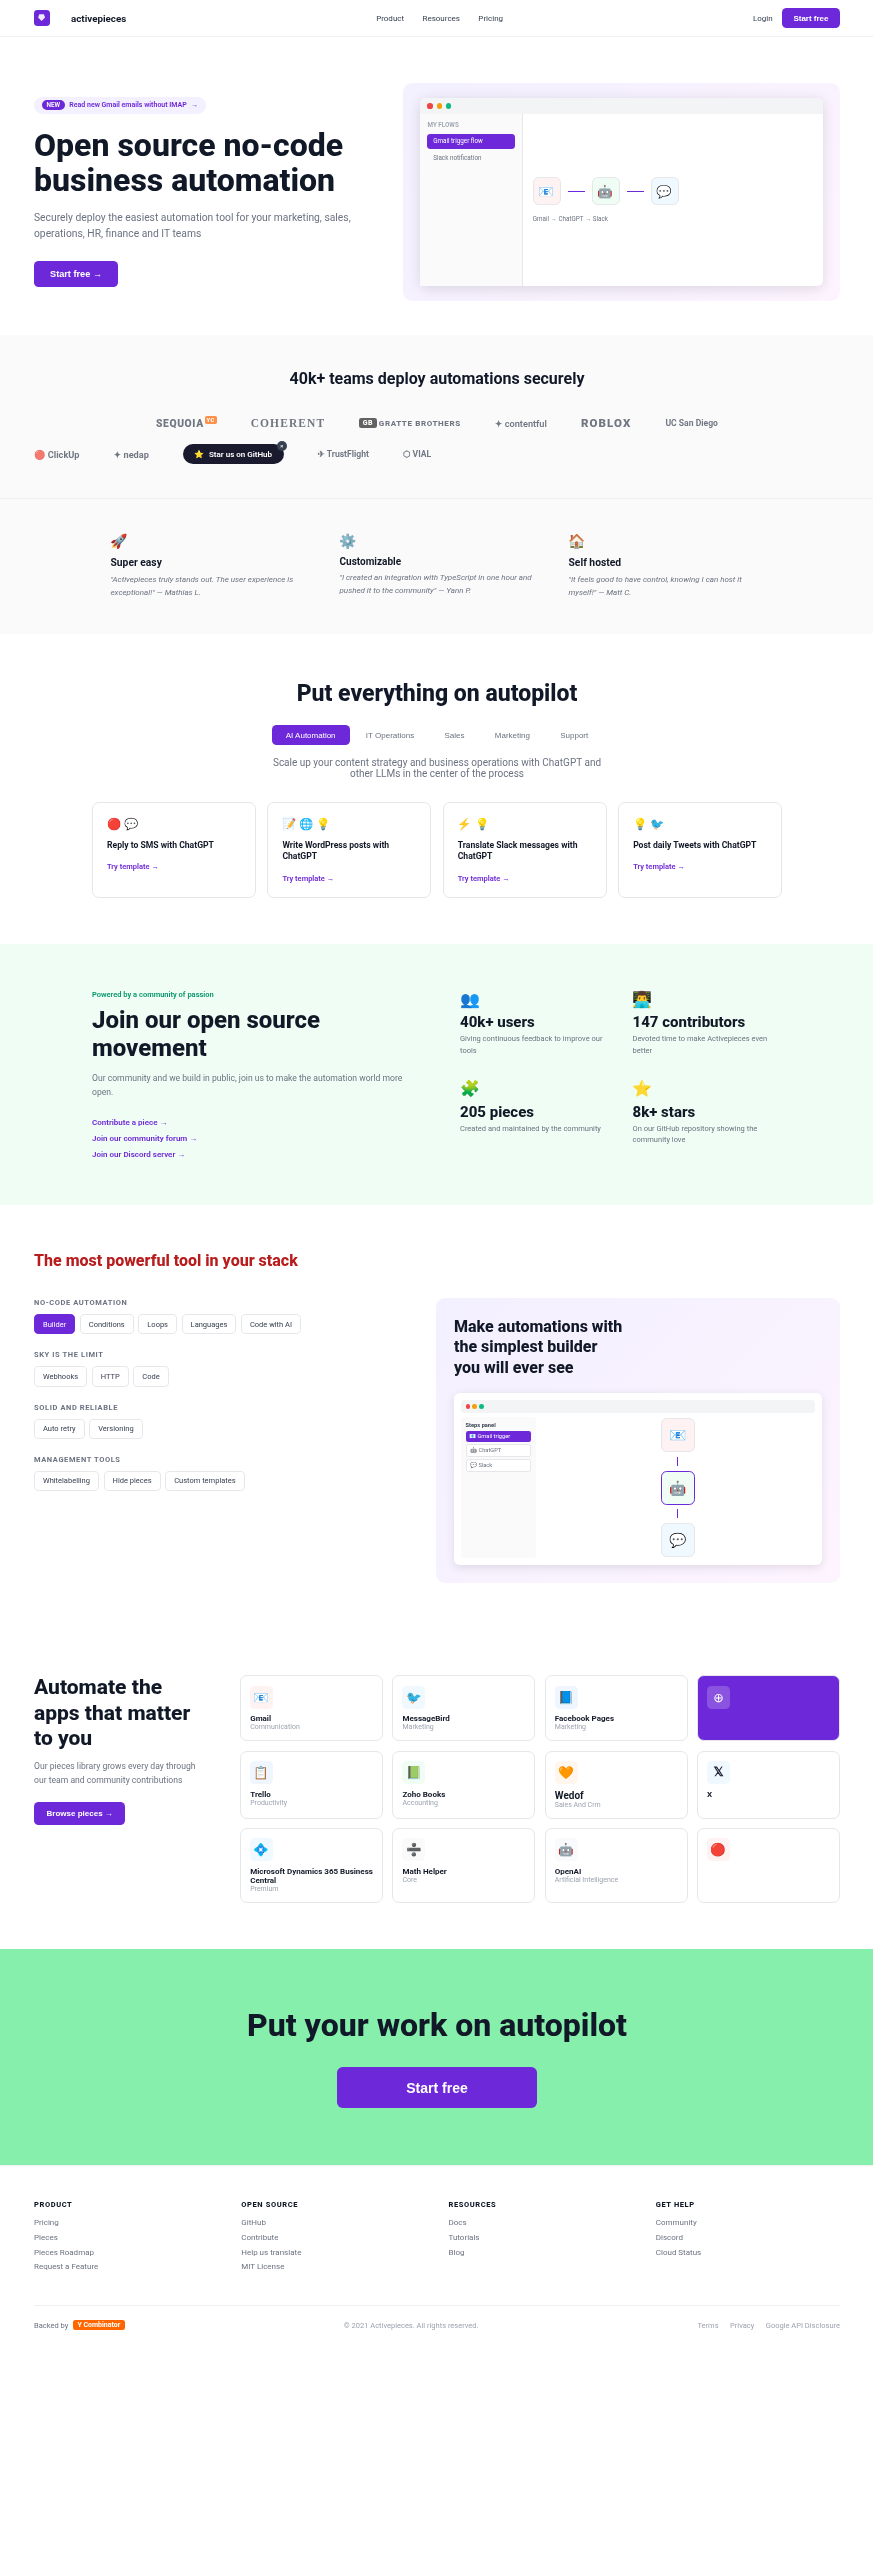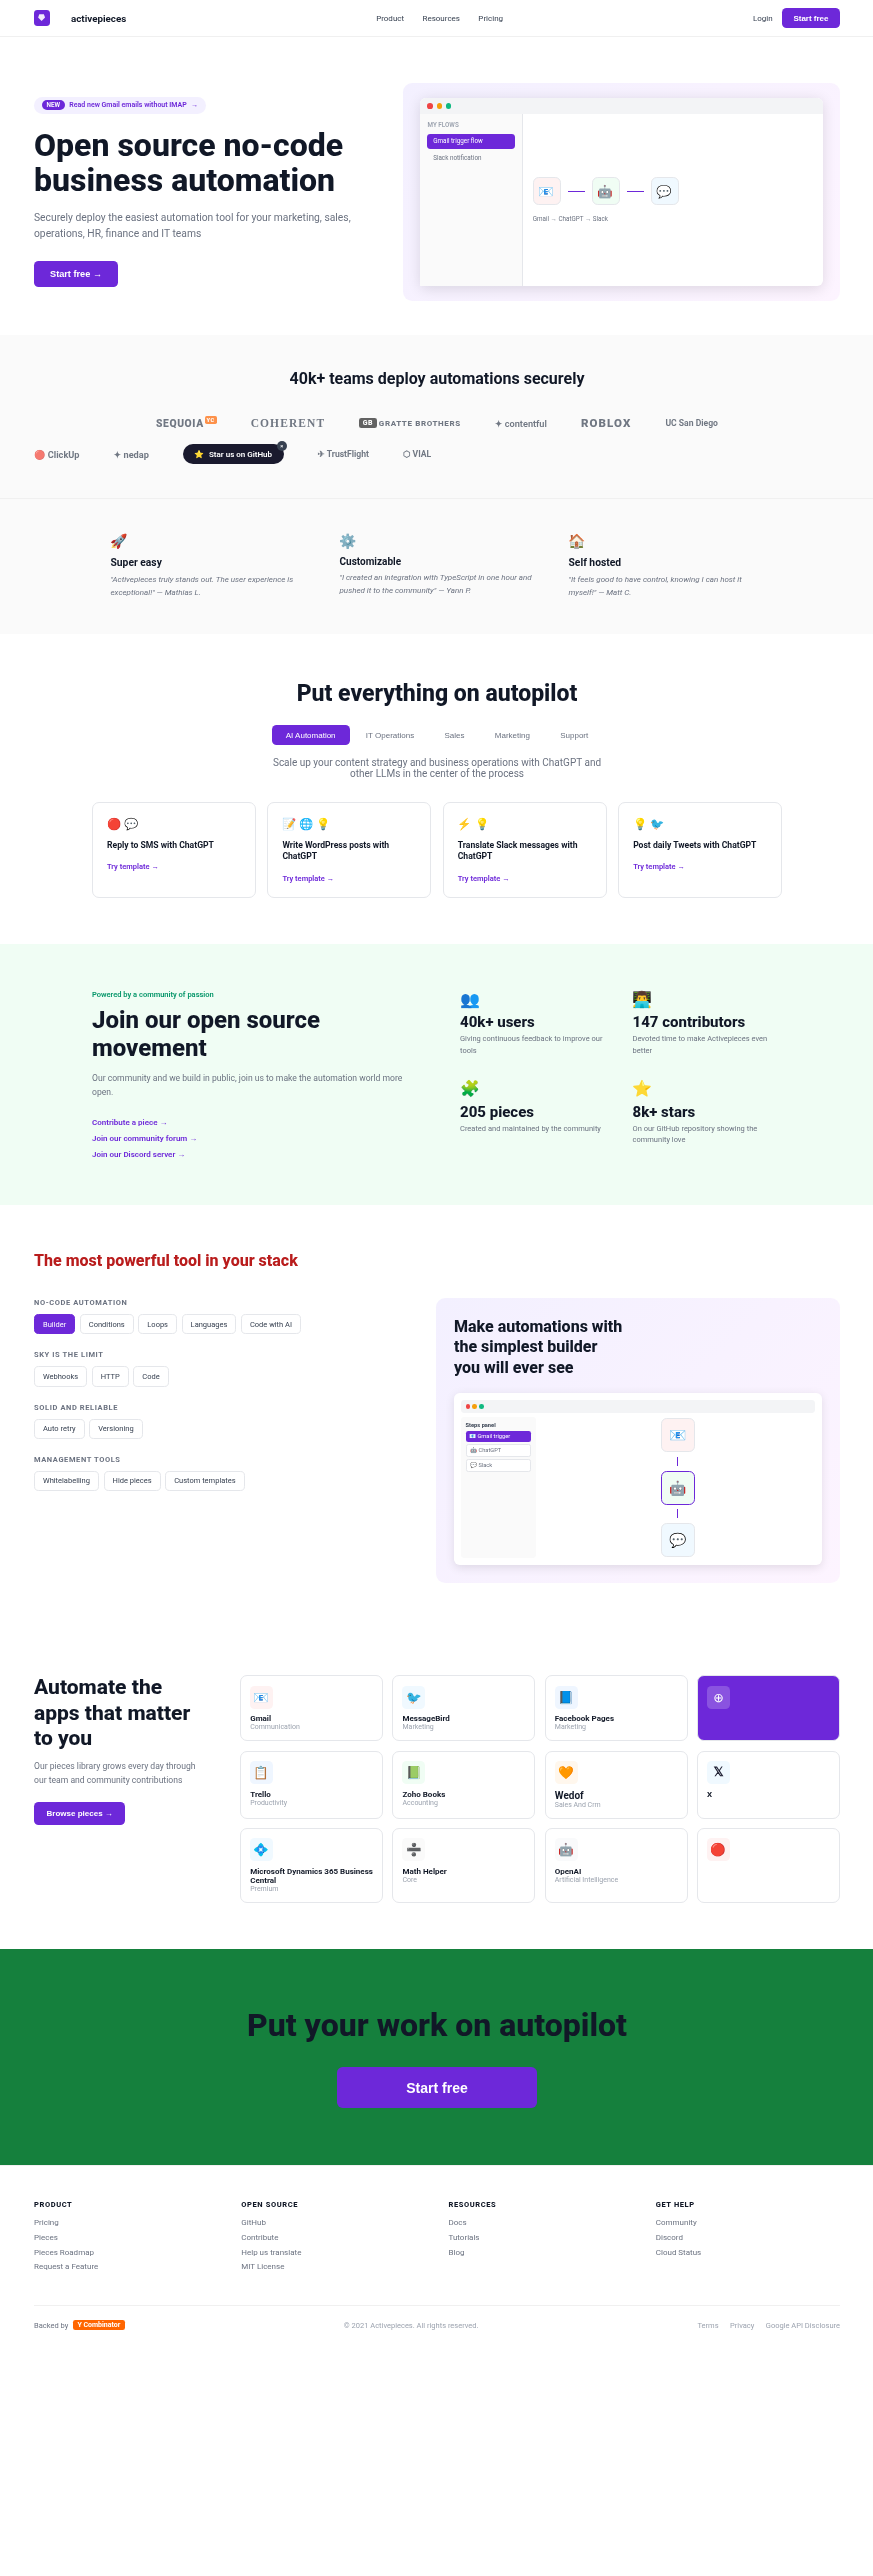--- a/index.html
+++ b/index.html
@@ -310,21 +310,21 @@
       <div style="font-size:8px;font-weight:700;color:#111827;">OpenAI</div>
       <div style="font-size:7px;color:#9ca3af;">Artificial Intelligence</div>
     </div>
     <div style="border:0.6px solid #e5e7eb;border-radius:7px;padding:9.2px;background:#fff;cursor:pointer;">
       <div style="width:23px;height:23px;background:#fef2f2;border-radius:4.6px;margin-bottom:5.7px;display:flex;align-items:center;justify-content:center;font-size:12.6px;">🔴</div>
       <div style="font-size:8px;font-weight:700;color:#111827;"></div>
     </div>
   </div>
 </section>
 
-<section style="padding:57px 34px;text-align:center;background:#15803d;">
+<section style="padding:57px 34px;text-align:center;background:#86efac;">
   <h2 style="font-size:32px;font-weight:800;color:#111827;margin-bottom:23px;">Put your work on autopilot</h2>
   <button style="background:#6d28d9;color:#fff;border:none;padding:12.6px 69px;border-radius:5.7px;font-size:14px;font-weight:700;cursor:pointer;">Start free</button>
 </section>
 
 <footer style="background:#fff;border-top:0.6px solid #f0f0f0;padding:34px 34px 23px;">
   <div style="display:grid;grid-template-columns:repeat(4,1fr);gap:23px;margin-bottom:28px;">
     <div>
       <div style="font-size:7.5px;font-weight:800;color:#111827;text-transform:uppercase;letter-spacing:0.6px;margin-bottom:9.2px;">PRODUCT</div>
       <div style="font-size:8px;color:#6b7280;margin-bottom:5.7px;cursor:pointer;">Pricing</div>
       <div style="font-size:8px;color:#6b7280;margin-bottom:5.7px;cursor:pointer;">Pieces</div>

